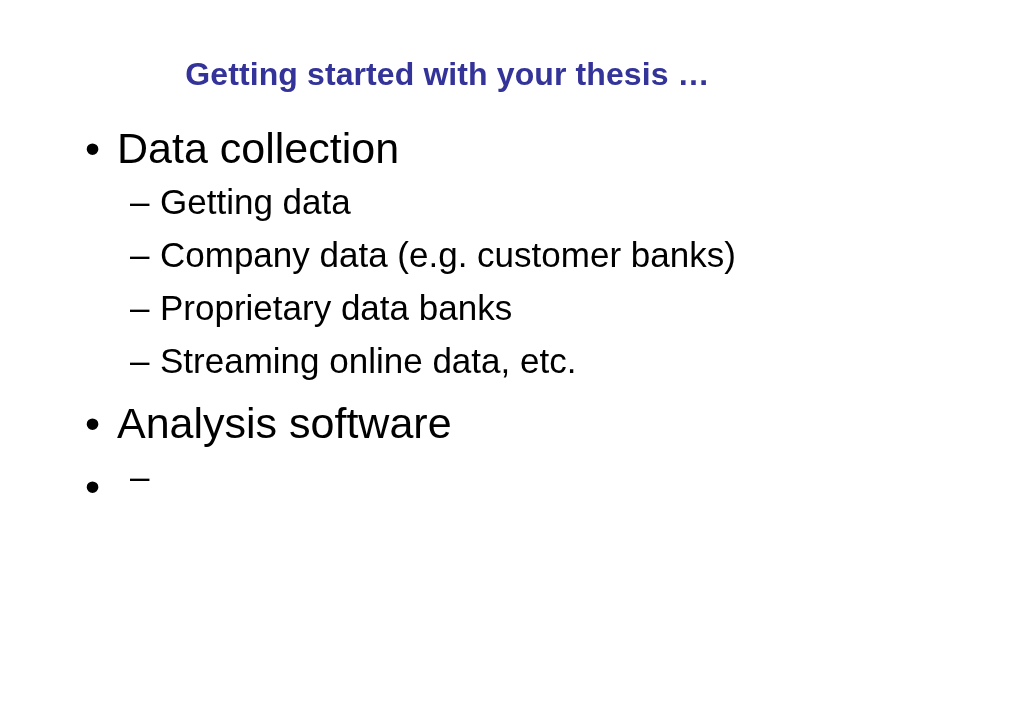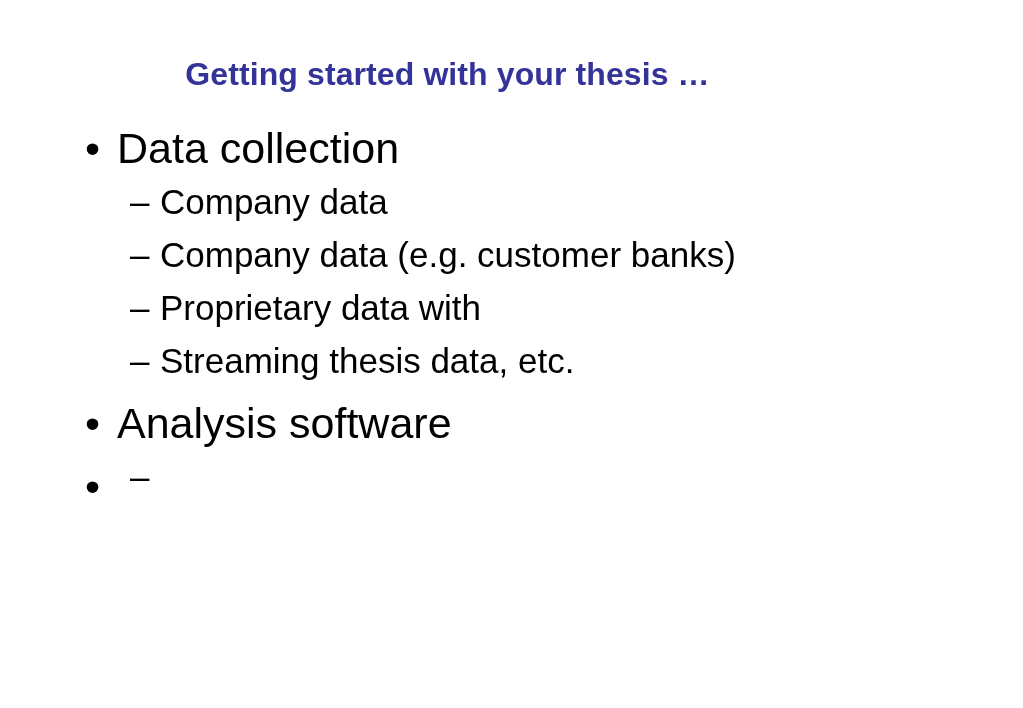--- a/index.html
+++ b/index.html
@@ -85,36 +85,36 @@
 
   <div class="body-block">
 
     <div class="bullet-l1">
       <span class="marker">•</span>
       <span class="label">Data collection</span>
     </div>
 
     <div class="bullet-l2">
       <span class="marker">–</span>
-      <span class="label">Company data</span>
+      <span class="label">Getting data</span>
     </div>
 
     <div class="bullet-l2">
       <span class="marker">–</span>
       <span class="label">Company data (e.g. customer banks)</span>
     </div>
 
     <div class="bullet-l2">
       <span class="marker">–</span>
-      <span class="label">Proprietary data with</span>
+      <span class="label">Proprietary data banks</span>
     </div>
 
     <div class="bullet-l2">
       <span class="marker">–</span>
-      <span class="label">Streaming thesis data, etc.</span>
+      <span class="label">Streaming online data, etc.</span>
     </div>
 
     <div class="spacer-l1"></div>
 
     <div class="bullet-l1">
       <span class="marker">•</span>
       <span class="label">Analysis software</span>
     </div>
 
     <div class="bullet-l2">

